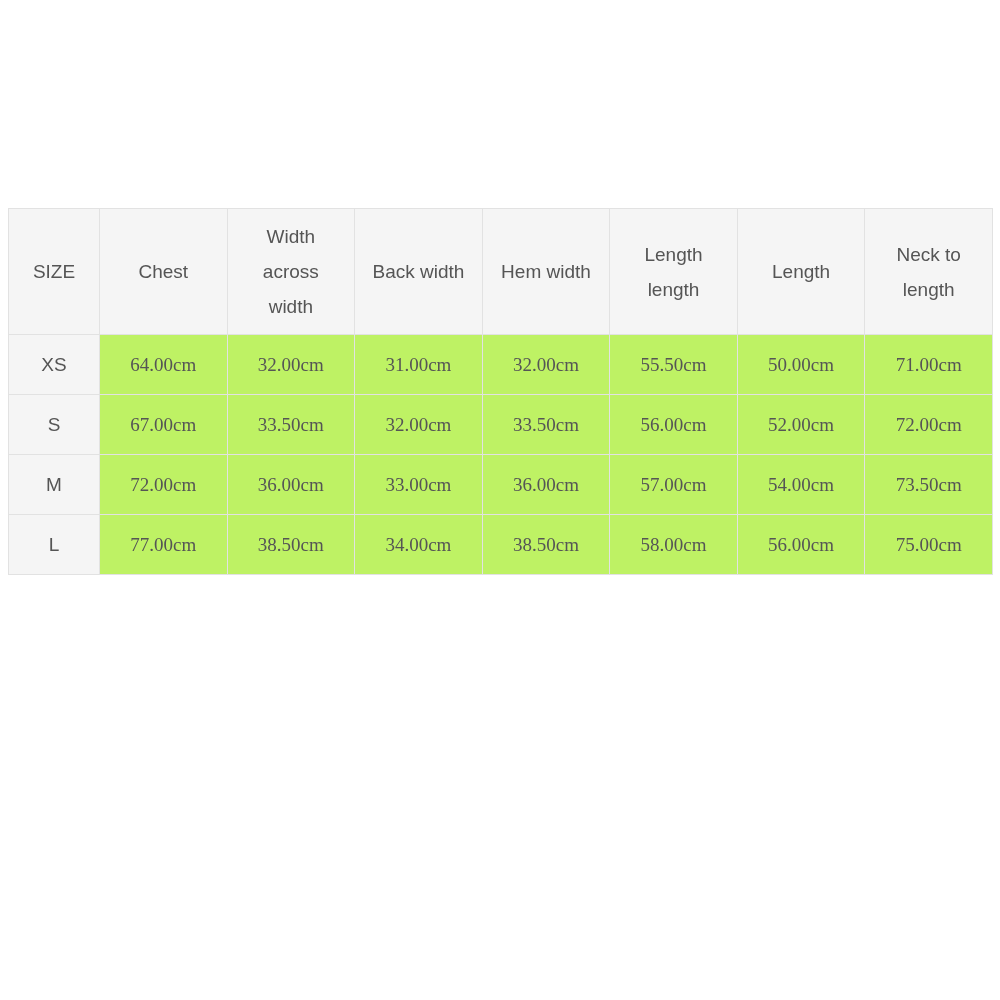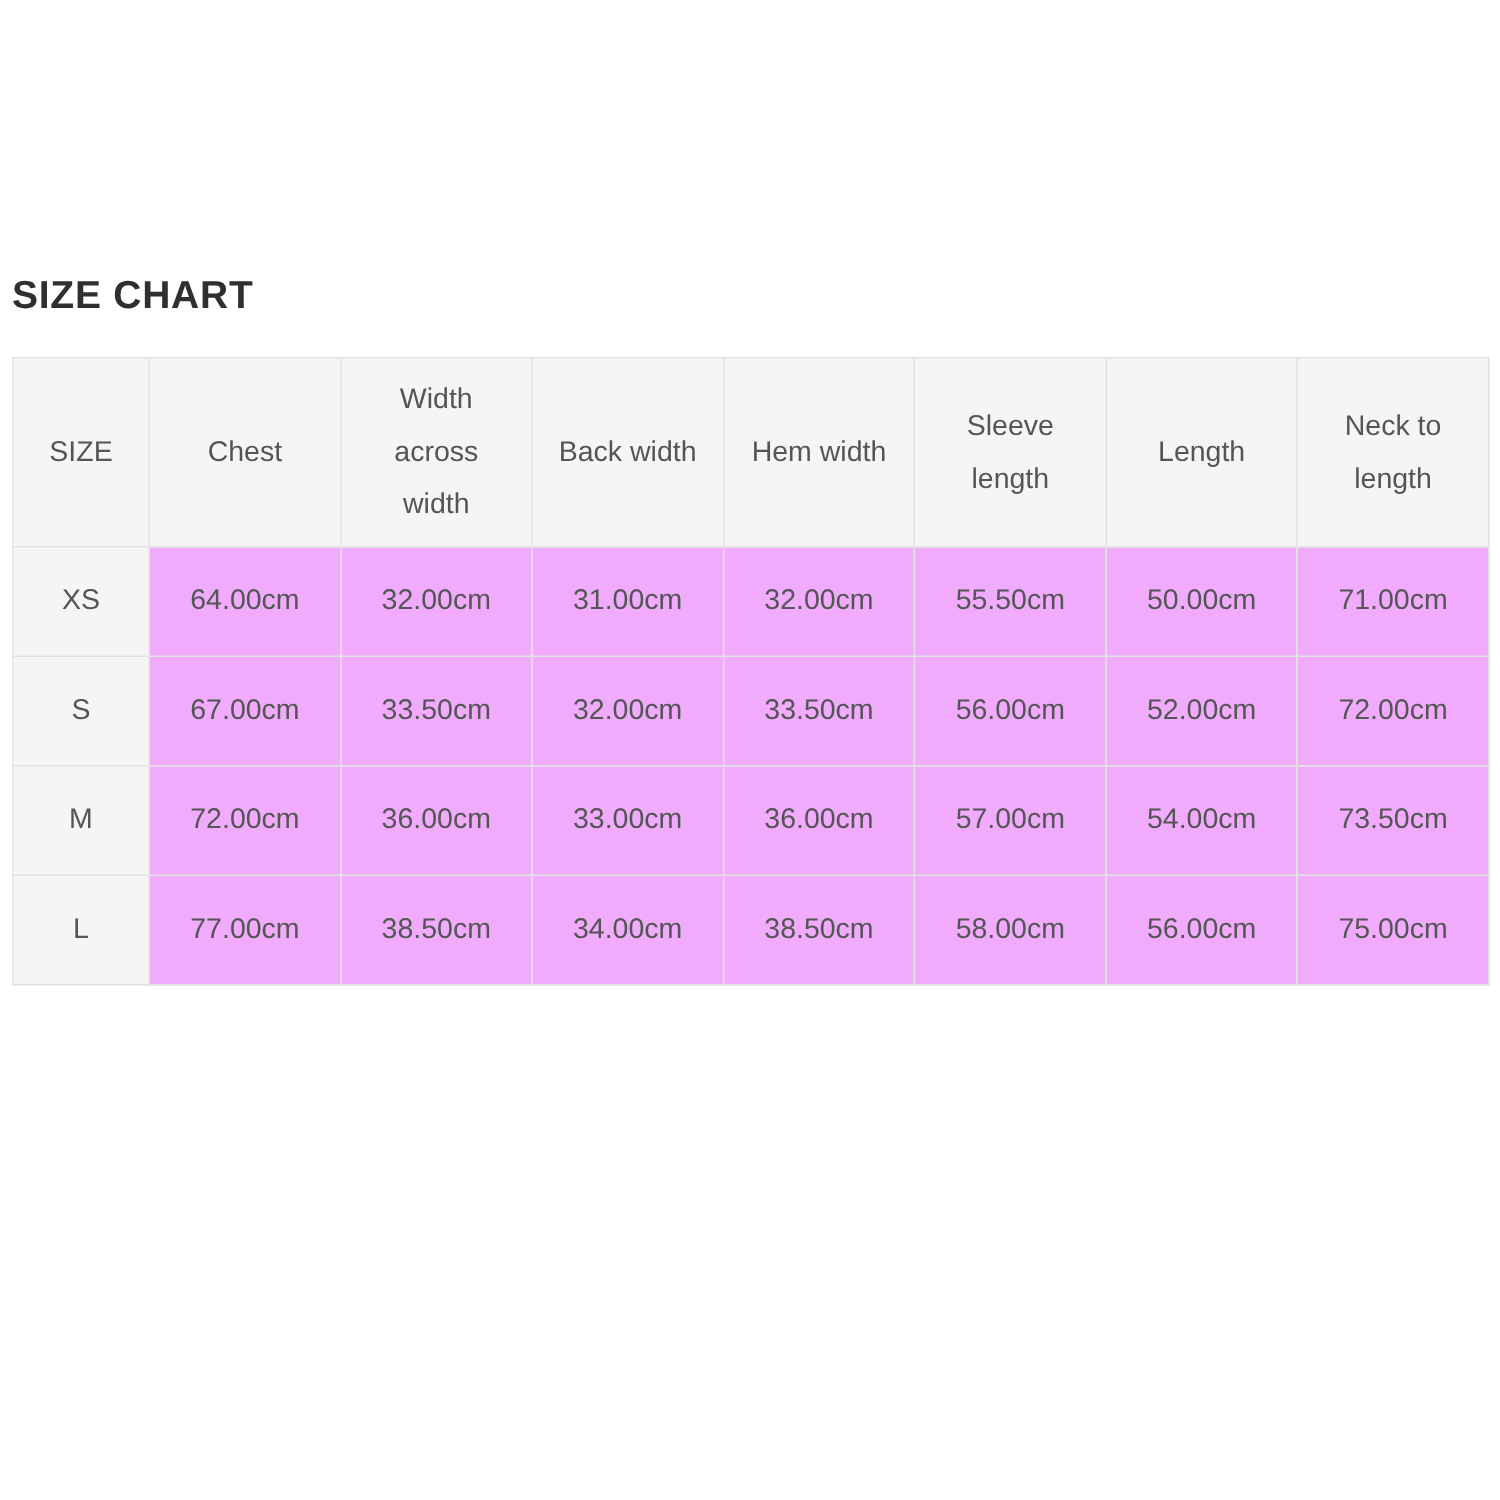--- a/index.html
+++ b/index.html
@@ -41,46 +41,46 @@
     font-weight: normal;
     padding: 10px 12px;
     box-sizing: border-box;
     overflow-wrap: normal;
   }
   .size-chart thead tr { height: 126px; }
   .size-chart thead th {
     background: #f5f5f5;
     line-height: 35px;
   }
-  .size-chart tbody tr { height: 73px; }
+  .size-chart tbody tr { height: 60px; }
   .size-chart tbody th {
     background: #f5f5f5;
   }
   .size-chart tbody td {
-    background: #f0abfc;
+    background: #bef264;
+    font-family: Liberation Serif, serif;
   }
 </style>
 </head>
 <body>
 
 <div class="page">
-  <h1 class="page-title">SIZE CHART</h1>
 
   <table class="size-chart">
     <colgroup>
       <col class="size-col">
     </colgroup>
     <thead>
       <tr>
           <th>SIZE</th>
           <th>Chest</th>
           <th>Width across width</th>
           <th>Back width</th>
           <th>Hem width</th>
-          <th>Sleeve length</th>
+          <th>Length length</th>
           <th>Length</th>
           <th>Neck to length</th>
         </tr>
     </thead>
     <tbody>
         <tr>
           <th>XS</th>
           <td>64.00cm</td>
           <td>32.00cm</td>
           <td>31.00cm</td>

